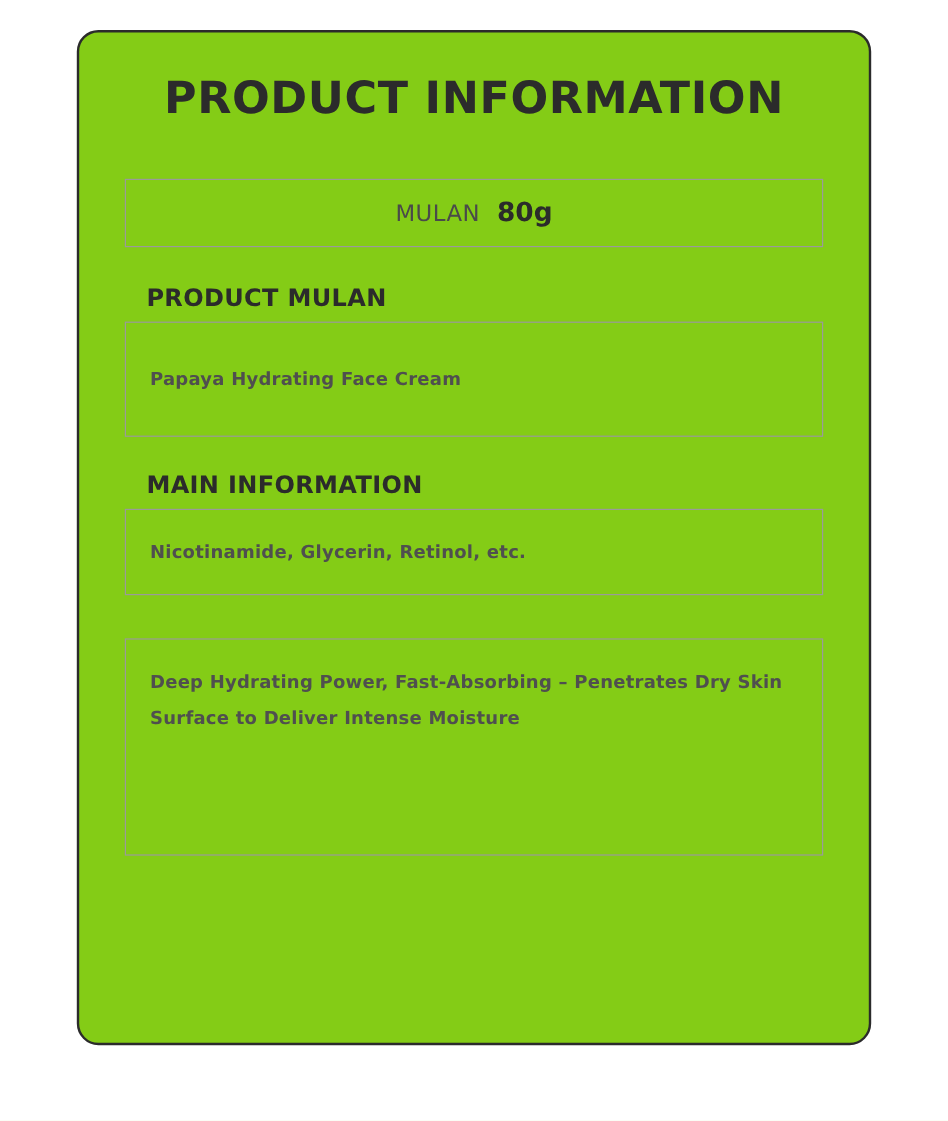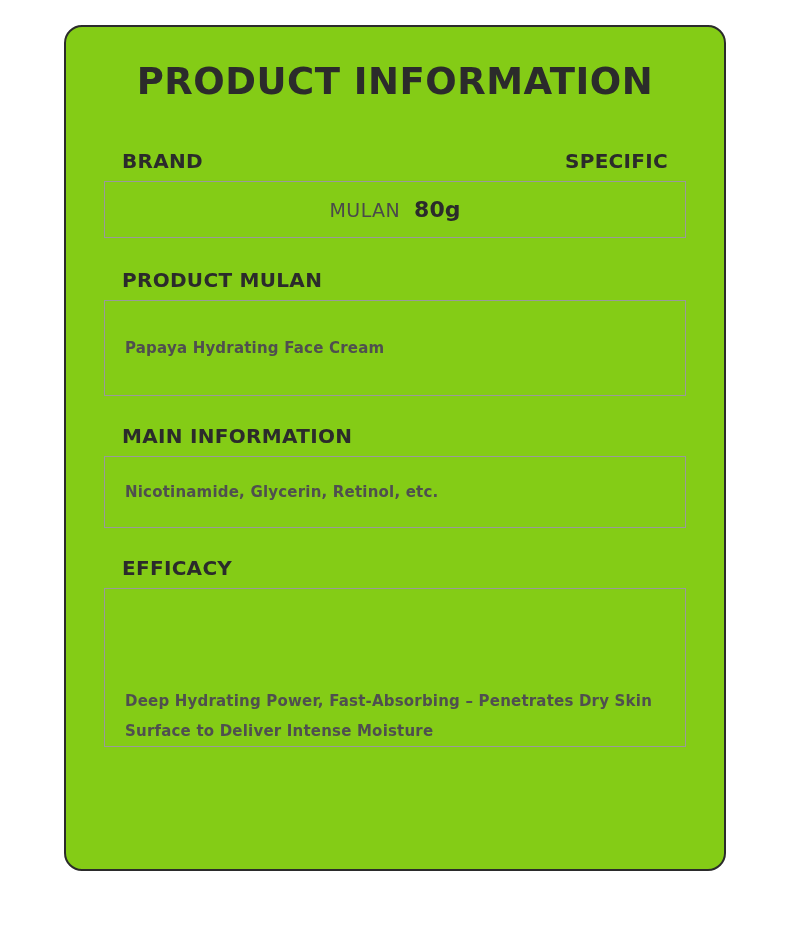--- a/index.html
+++ b/index.html
@@ -84,39 +84,35 @@
   .value-strong {
     font-size: 15px;
     color: #4f4f4f;
     font-weight: 800;
     letter-spacing: 0.2px;
     line-height: 30px;
   }
 
   .box.tall-1 { height: 96px; }
   .box.tall-2 { height: 72px; }
-  .box.tall-3 { height: 159px; align-items: flex-end; padding-top: 38px; }
+  .box.tall-3 { height: 181px; align-items: flex-start; padding-top: 20px; }
 
   .gap-a { height: 30px; }
   .gap-b { height: 28px; }
 
   #brand-section { margin-top: 46px; }
 </style>
 </head>
 <body>
 
 <div class="card">
 
   <div class="title">PRODUCT INFORMATION</div>
 
   <div class="section" id="brand-section">
-    <div class="label-row">
-      <span class="label">BRAND</span>
-      <span class="label">SPECIFIC</span>
-    </div>
     <div class="box row">
       <span class="value-light">MULAN</span>
       <span class="value-bold">80g</span>
     </div>
   </div>
 
   <div class="gap-a"></div>
 
   <div class="section">
     <div class="label-row">
@@ -134,21 +130,18 @@
       <span class="label">MAIN INFORMATION</span>
     </div>
     <div class="box tall-2">
       <span class="value-strong">Nicotinamide, Glycerin, Retinol, etc.</span>
     </div>
   </div>
 
   <div class="gap-b"></div>
 
   <div class="section">
-    <div class="label-row">
-      <span class="label">EFFICACY</span>
-    </div>
     <div class="box tall-3">
       <span class="value-strong">Deep Hydrating Power, Fast-Absorbing – Penetrates Dry Skin Surface to Deliver Intense Moisture</span>
     </div>
   </div>
 
 </div>
 
 </body></html>

